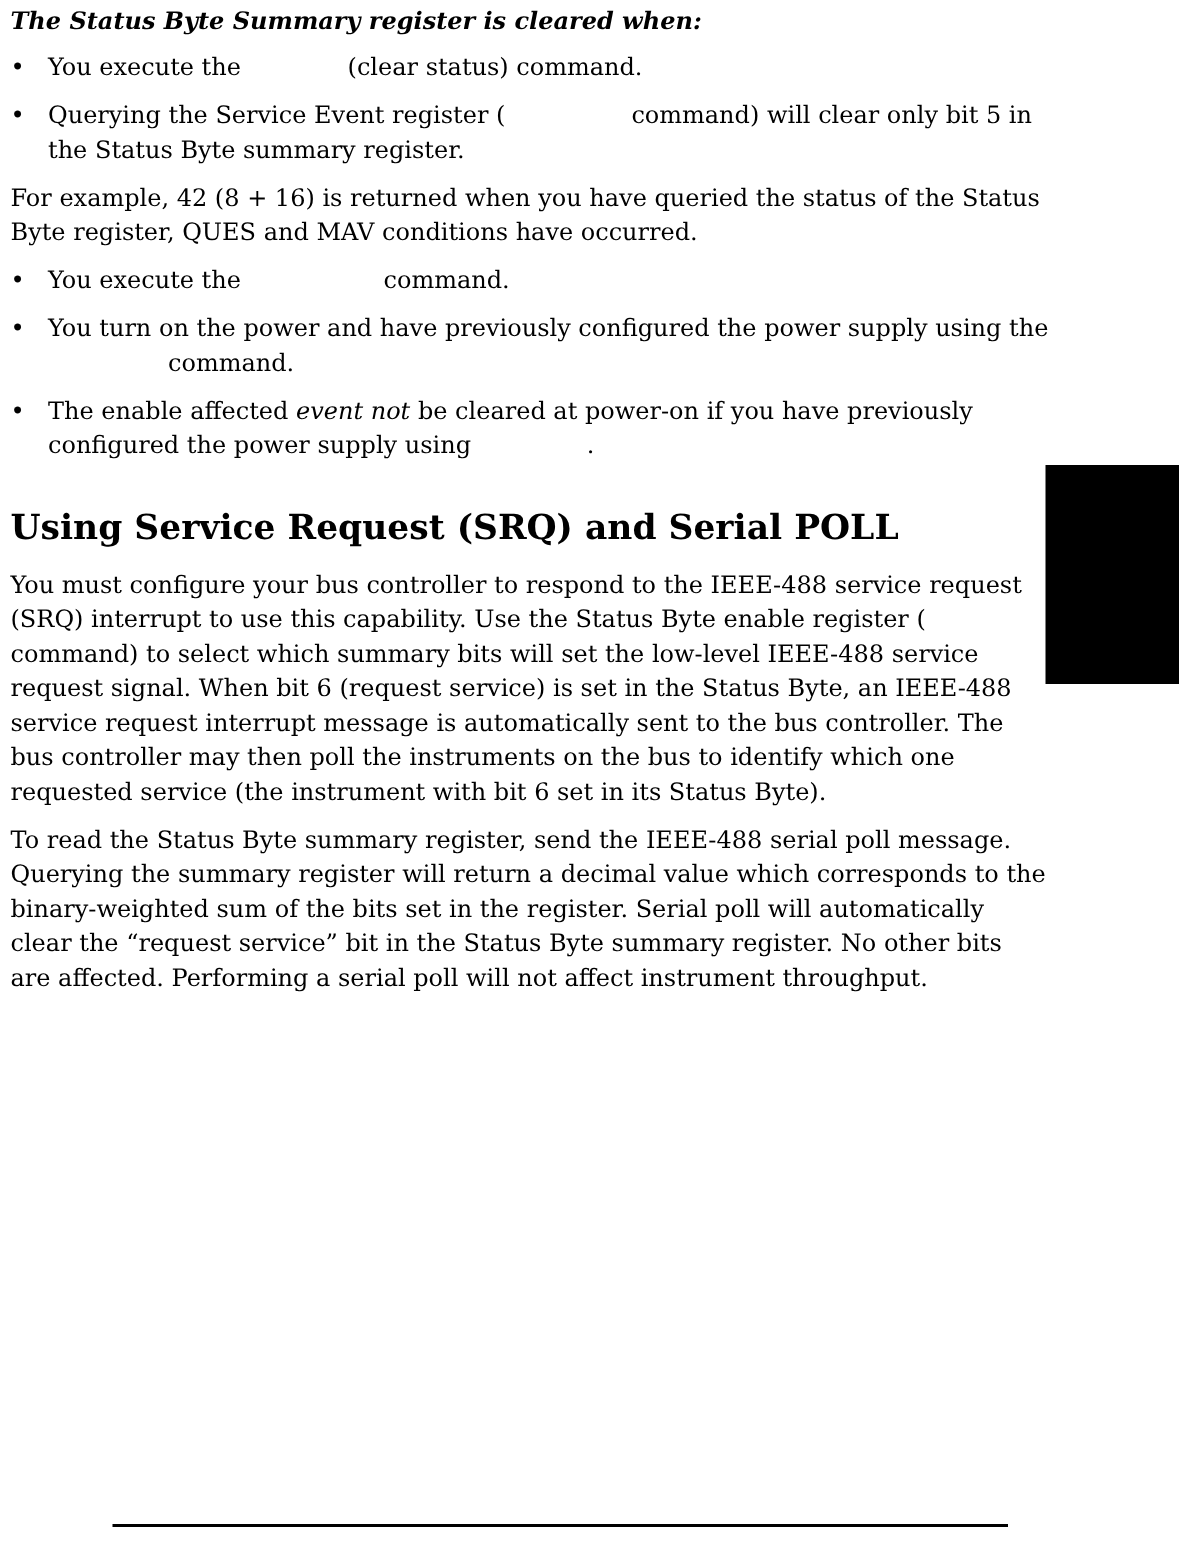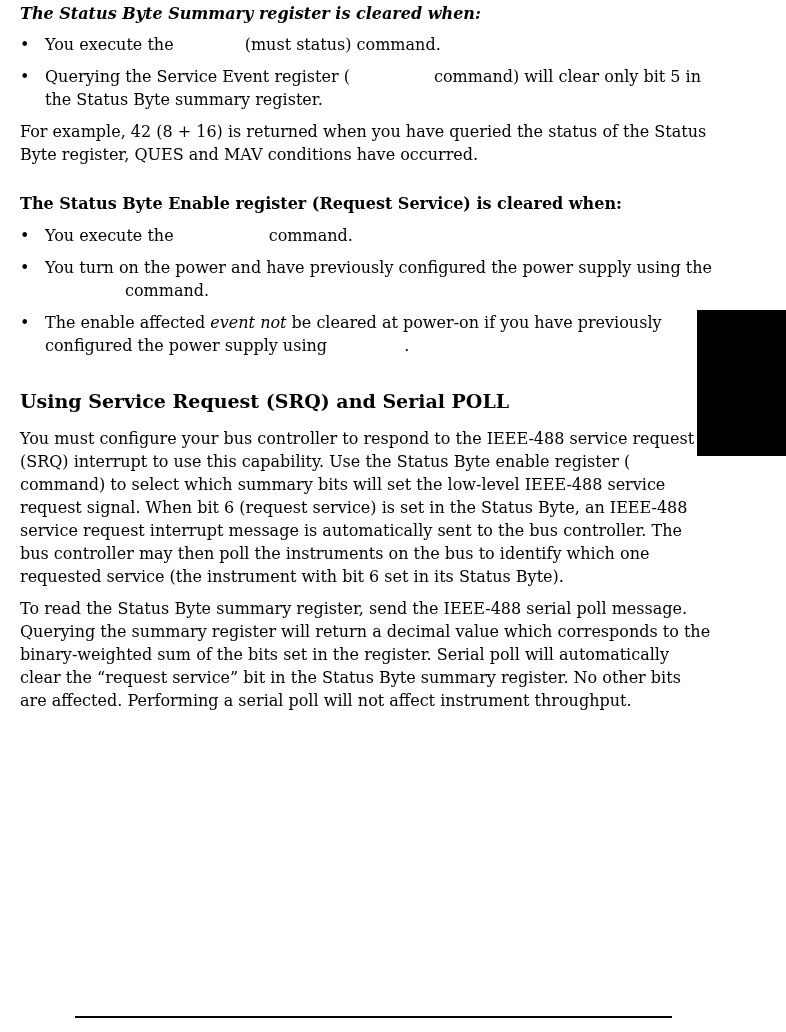--- a/index.html
+++ b/index.html
@@ -18,36 +18,36 @@
     color: #000000;
   }
   .page {
     position: absolute;
     inset: 0;
     background: #ffffff;
   }
   .content {
     position: absolute;
     top: 2px;
-    left: 20px;
+    left: 7px;
     width: 692px;
   }
   .block { margin: 0 0 9px 0; }
   .heading_bold_italic {
     font-weight: bold;
     font-style: italic;
     margin-bottom: 8px;
   }
   .heading_bold {
     font-weight: bold;
     margin-top: 26px;
     margin-bottom: 9px;
   }
   .section_title {
-    font-size: 19px;
+    font-size: 23px;
     line-height: 26px;
     font-weight: bold;
     margin-top: 31px;
     margin-bottom: 13px;
   }
   .paragraph { margin-bottom: 9px; }
   .paragraph_italic {
     font-style: italic;
     margin-bottom: 9px;
   }
@@ -83,28 +83,27 @@
   }
 </style>
 </head>
 <body>
 
 <div class="page">
   <div class="content">
       <div class="block heading_bold_italic"><span>The Status Byte Summary register is cleared when:</span></div>
       <div class="block bullet">
         <span class="bullet-marker">•</span>
-        <span class="bullet-text"><span>You execute the </span><span class="gap" style="width: 66px;"></span><span>(must status) command.</span></span>
+        <span class="bullet-text"><span>You execute the </span><span class="gap" style="width: 66px;"></span><span>(clear status) command.</span></span>
       </div>
       <div class="block bullet">
         <span class="bullet-marker">•</span>
         <span class="bullet-text"><span>Querying the Service Event register (</span><span class="gap" style="width: 84px;"></span><span>command) will clear only bit 5 in the Status Byte summary register.</span></span>
       </div>
       <div class="block paragraph"><span>For example, 42 (8 + 16) is returned when you have queried the status of the Status Byte register, QUES and MAV conditions have occurred.</span></div>
-      <div class="block heading_bold"><span>The Status Byte Enable register (Request Service) is cleared when:</span></div>
       <div class="block bullet">
         <span class="bullet-marker">•</span>
         <span class="bullet-text"><span>You execute the </span><span class="gap" style="width: 90px;"></span><span>command.</span></span>
       </div>
       <div class="block bullet">
         <span class="bullet-marker">•</span>
         <span class="bullet-text"><span>You turn on the power and have previously configured the power supply using the </span><span class="gap" style="width: 80px;"></span><span>command.</span></span>
       </div>
       <div class="block bullet">
         <span class="bullet-marker">•</span>

